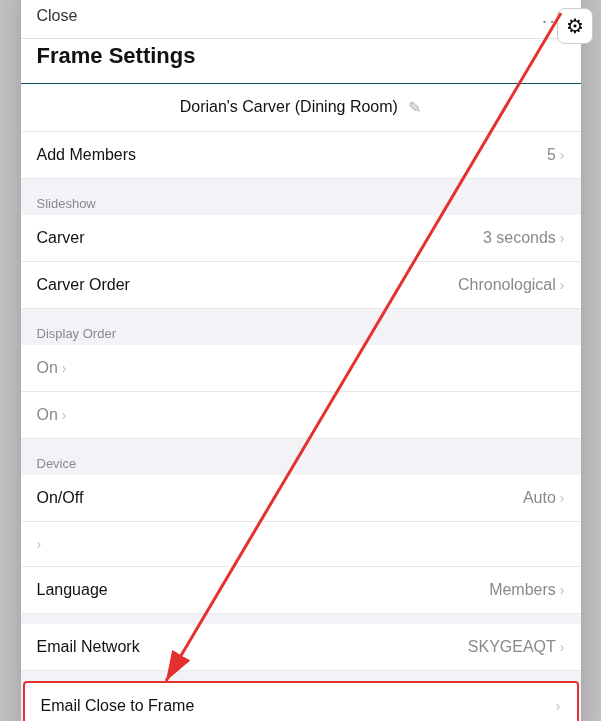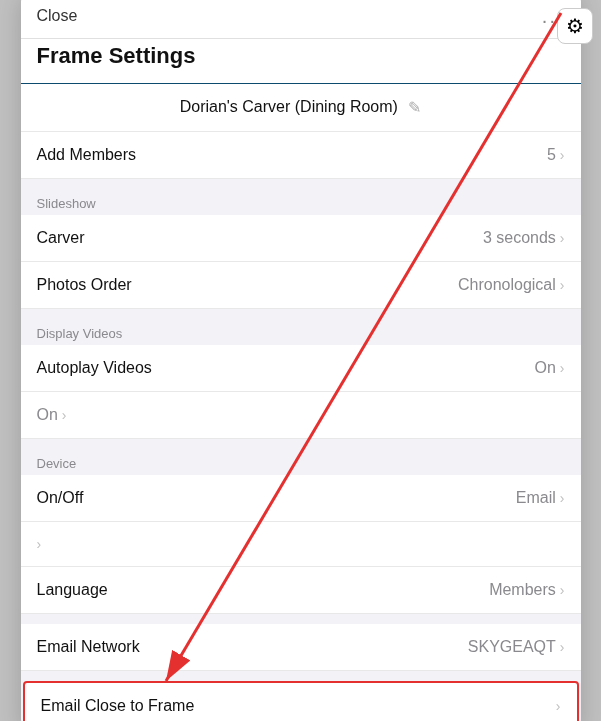--- a/index.html
+++ b/index.html
@@ -173,54 +173,53 @@
 
   <div class="section-row">
     <span class="row-label">Carver</span>
     <span class="row-value">
       <span>3 seconds</span>
       <span class="chevron">›</span>
     </span>
   </div>
 
   <div class="section-row">
-    <span class="row-label">Photos Order</span>
+    <span class="row-label">Carver Order</span>
     <span class="row-value">
       <span>Chronological</span>
       <span class="chevron">›</span>
     </span>
   </div>
 
   <div class="divider-section">
-    <span class="section-label">Display Videos</span>
-  </div>
-
-  <div class="section-row">
-    <span class="row-label">Autoplay Videos</span>
+    <span class="section-label">Display Order</span>
+  </div>
+
+  <div class="section-row">
     <span class="row-value">
       <span>On</span>
       <span class="chevron">›</span>
     </span>
   </div>
 
   <div class="section-row">
     <span class="row-value">
       <span>On</span>
       <span class="chevron">›</span>
     </span>
   </div>
 
   <div class="divider-section">
     <span class="section-label">Device</span>
   </div>
 
   <div class="section-row">
     <span class="row-label">On/Off</span>
     <span class="row-value">
-      <span>Email</span>
+      <span>Auto</span>
       <span class="chevron">›</span>
     </span>
   </div>
 
   <div class="section-row">
     <span class="row-value">
       <span class="chevron">›</span>
     </span>
   </div>
 

